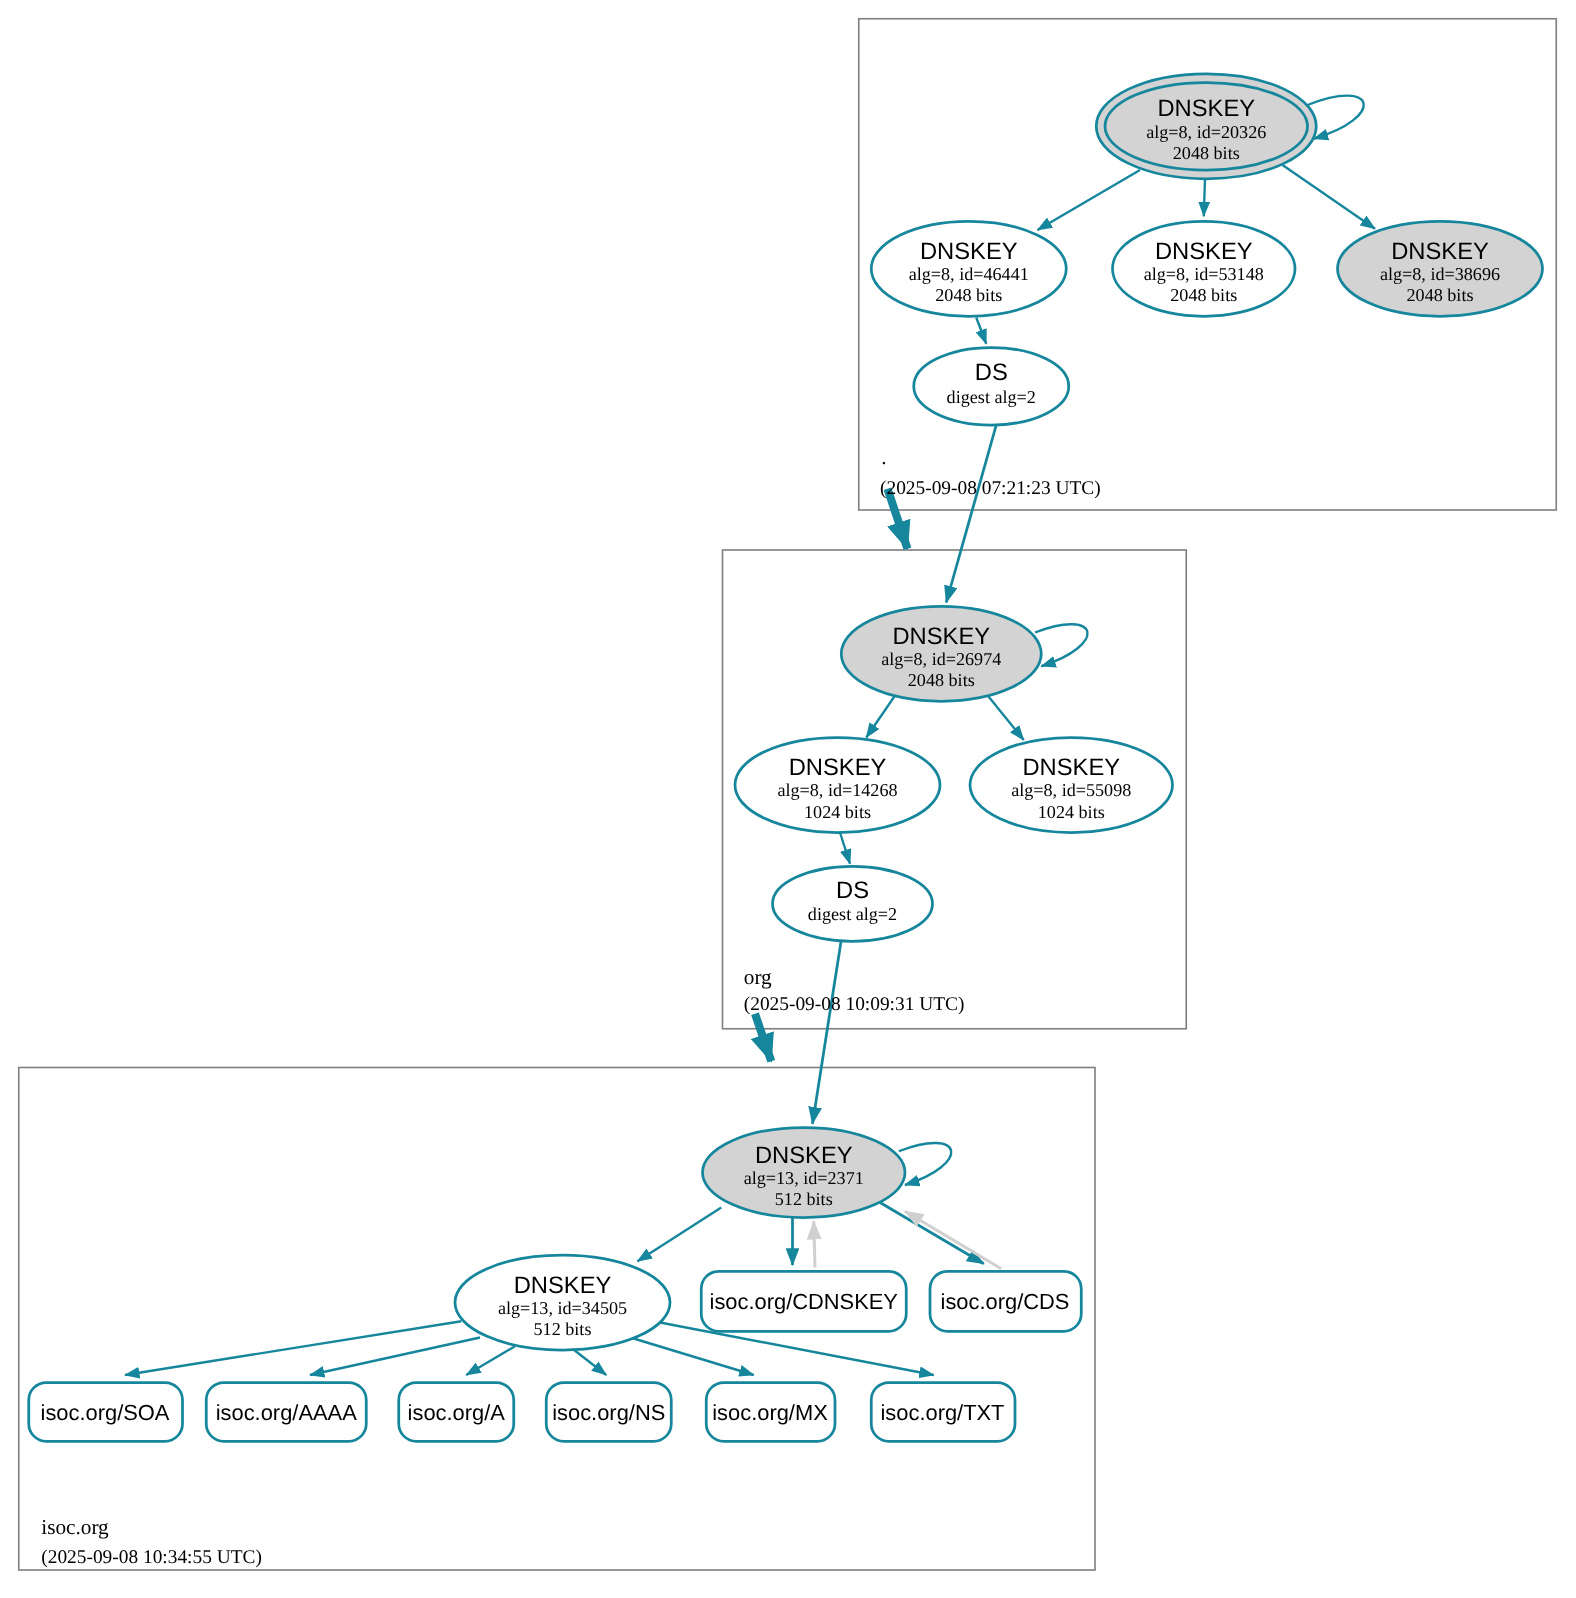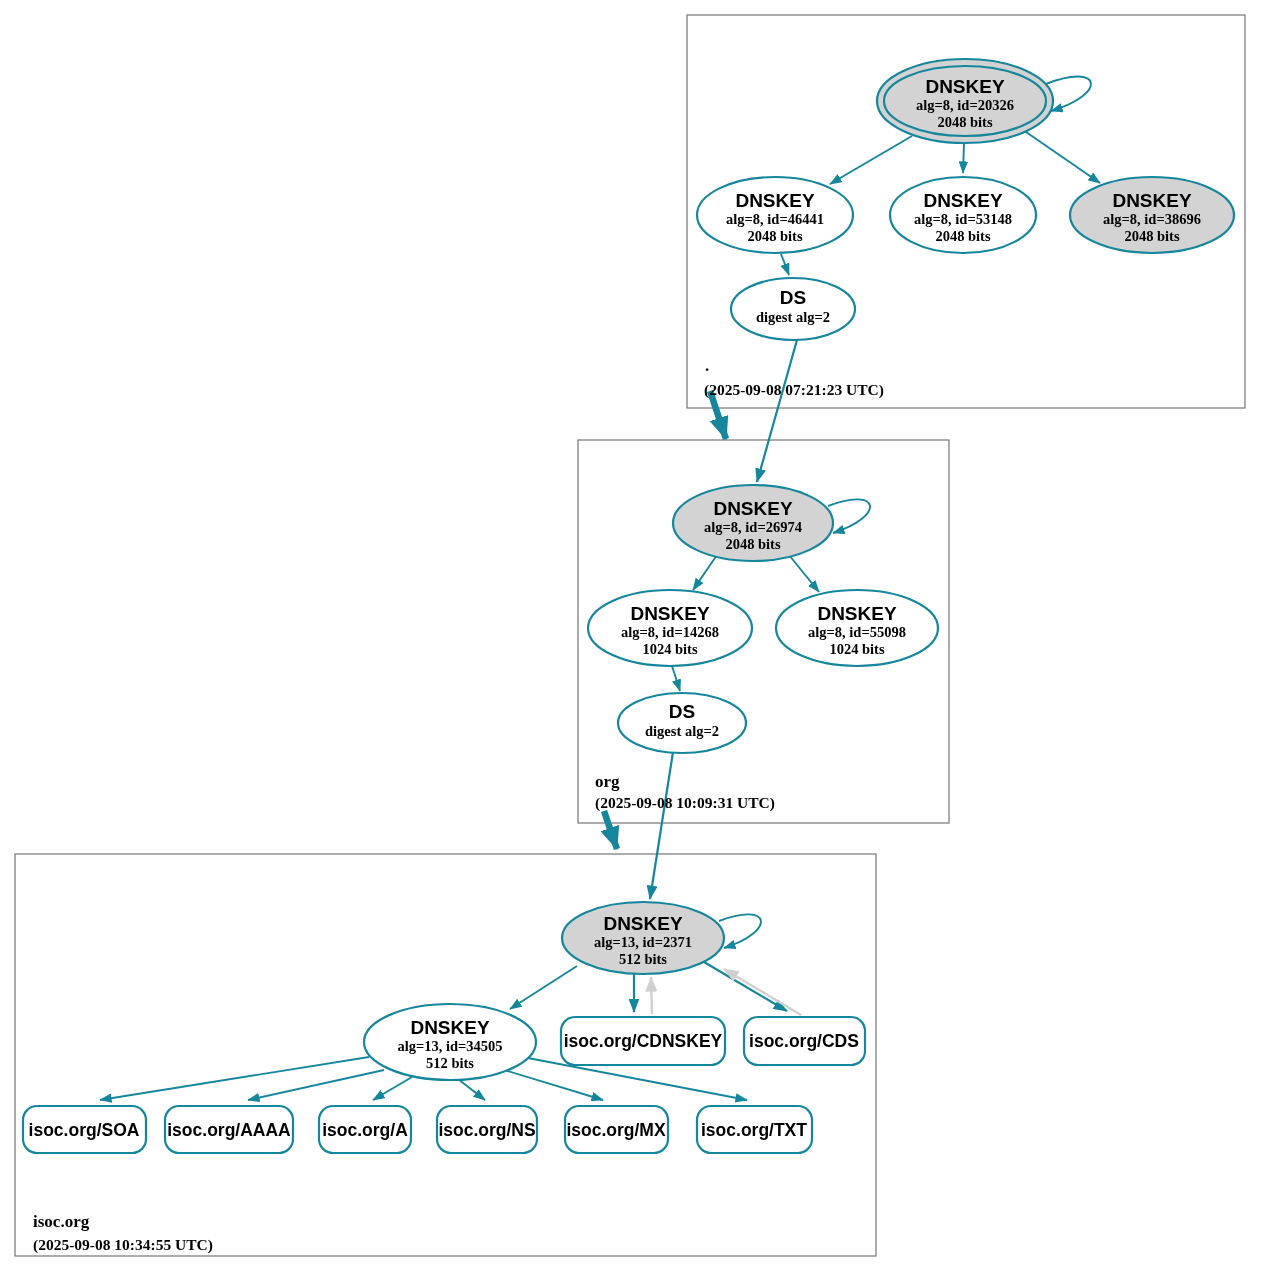--- a/index.html
+++ b/index.html
@@ -3,21 +3,21 @@
 <meta charset="utf-8">
 <style>
   :root{
     --teal:#15869c;
     --node-fill:#d3d3d3;
     --edge-gray:#d0d0d0;
     --box-border:#808080;
     --bg:#ffffff;
   }
   html,body{margin:0;padding:0;background:var(--bg);}
-  .stage{position:relative;width:1261px;height:1278px;background:var(--bg);overflow:hidden;font-weight:bold;}
+  .stage{position:relative;width:1261px;height:1278px;background:var(--bg);overflow:hidden;}
   svg{display:block;}
   .zone-box{fill:#ffffff;stroke:var(--box-border);stroke-width:1.3;}
   .edge{stroke:var(--teal);stroke-width:1.9;fill:none;}
   .edge-wide{stroke:var(--teal);stroke-width:2.2;fill:none;}
   .edge-thick{stroke:var(--teal);stroke-width:6.5;fill:none;}
   .edge-gray{stroke:var(--edge-gray);stroke-width:2.4;fill:none;}
   .ellipse-gray{fill:var(--node-fill);stroke:var(--teal);stroke-width:2.2;}
   .ellipse-white{fill:#ffffff;stroke:var(--teal);stroke-width:2.2;}
   .rrset-rect{fill:#ffffff;stroke:var(--teal);stroke-width:2.2;}
   .node-title{font-family:"Liberation Sans",sans-serif;font-size:19px;fill:#000;text-anchor:middle;}

